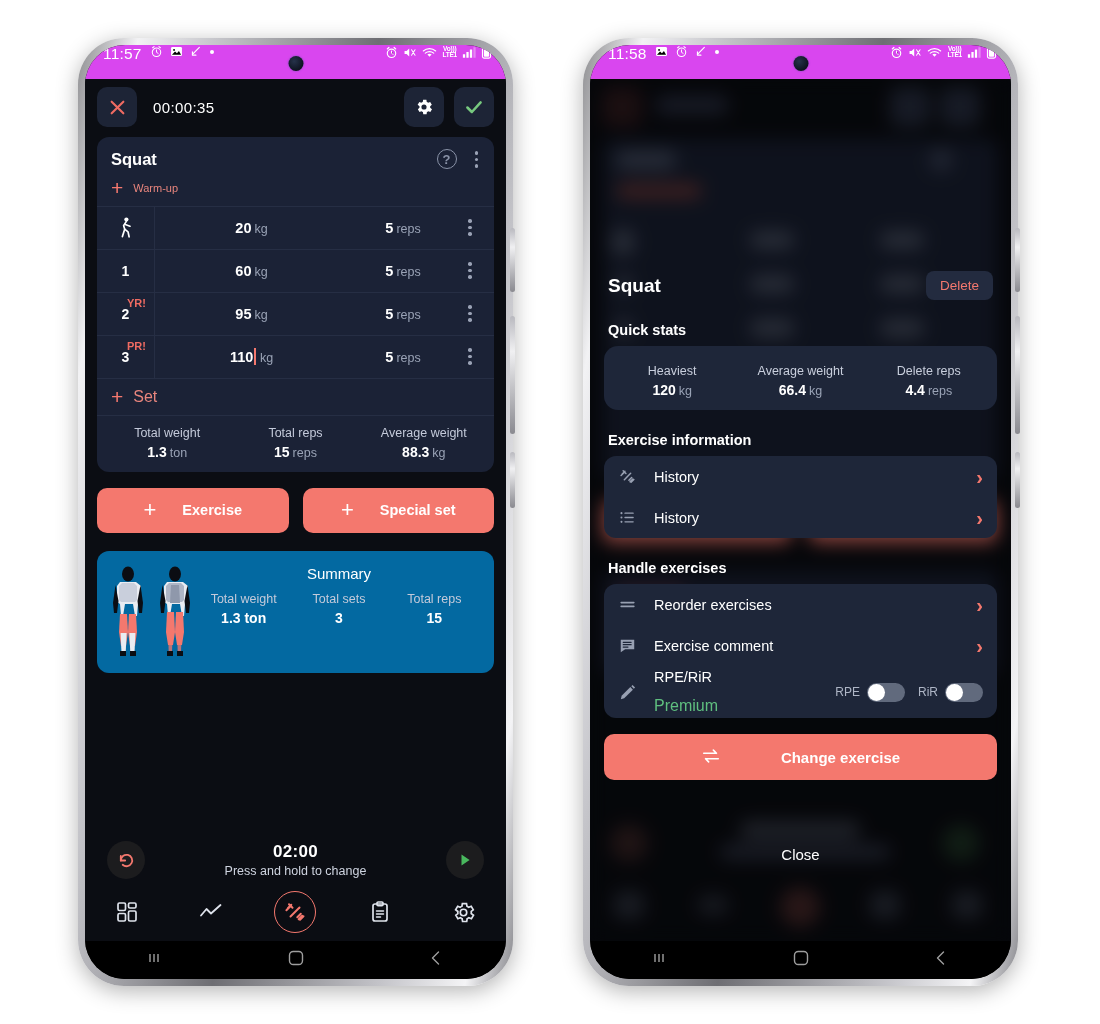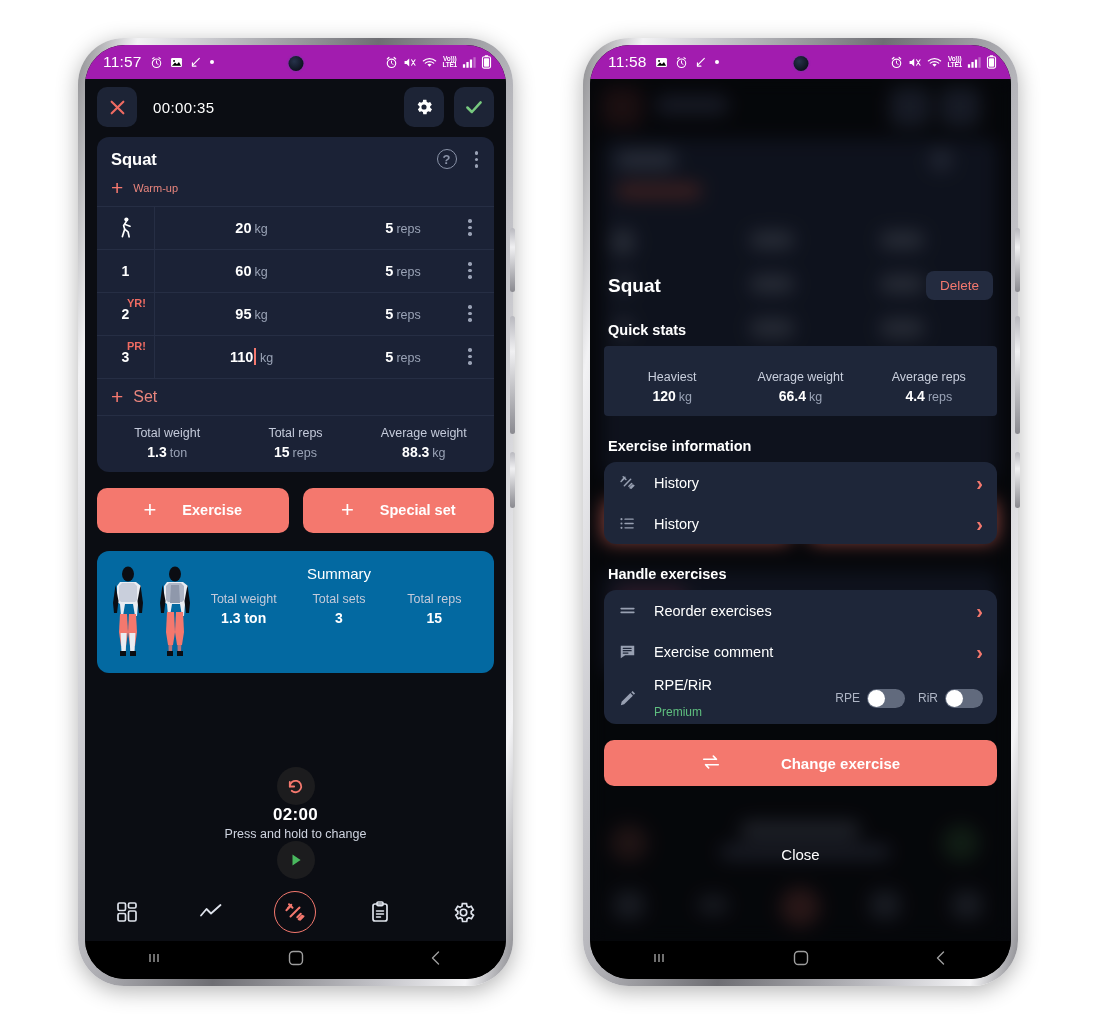--- a/index.html
+++ b/index.html
@@ -44,25 +44,25 @@
   .phone.right .side-btn { left: 432px; }
   .sb1 { top: 190px; height: 64px; }
   .sb2 { top: 278px; height: 118px; }
   .sb3 { top: 414px; height: 56px; }
 
   
   .statusbar {
     position: relative;
     height: 34px;
     display: flex;
-    align-items: center;
+    align-items: flex-start;
     padding: 0 14px 0 18px;
     color: #fff;
     font-size: 15px;
-    background: #a21caf;
+    background: #d946ef;
     z-index: 5;
   }
   .sb-time { font-weight: 500; letter-spacing: .2px; font-size: 15.5px; }
   .sb-left-icons { display: flex; align-items: center; gap: 7px; margin-left: 8px; }
   .sb-right { margin-left: auto; display: flex; align-items: center; gap: 5px; }
   .sb-ico { display: inline-flex; align-items: center; justify-content: center; }
   .sb-dot { width: 4px; height: 4px; border-radius: 50%; background: #fff; display:inline-block; }
   .volte {
     font-size: 6.5px; line-height: 6.5px; font-weight: 700; color: #fff;
     text-align: center; letter-spacing: -.2px;
@@ -195,21 +195,21 @@
   .summary-right { flex: 1; }
   .summary-title { color: #fff; font-size: 15px; text-align: center; margin-bottom: 10px; }
   .summary-stats { display: flex; }
   .sstat { flex: 1; text-align: center; }
   .sstat-label { color: #c4cada; font-size: 12.5px; margin-bottom: 4px; }
   .sstat-val { color: #fff; font-size: 14px; font-weight: 700; }
 
   
   .resttimer {
     position: absolute; left: 0; right: 0; bottom: 62px;
-    display: flex; align-items: center; padding: 0 22px; flex-direction: column;
+    display: flex; align-items: center; padding: 0 22px;
   }
   .round-btn {
     width: 38px; height: 38px; border-radius: 50%;
     background: #1c1c1e; display: flex; align-items: center; justify-content: center;
     flex: none;
   }
   .rest-mid { flex: 1; text-align: center; }
   .rest-time { color: #fff; font-size: 17px; font-weight: 700; letter-spacing: .3px; }
   .rest-hint { color: #cfd4e0; font-size: 12.5px; margin-top: 2px; }
 
@@ -258,33 +258,33 @@
   .delete-btn {
     margin-left: auto;
     background: #232b3f; color: #f4786e;
     font-size: 13.5px; padding: 7px 14px; border-radius: 8px;
   }
   .section-label {
     color: #fff; font-size: 14.5px; font-weight: 700;
     margin: 22px 4px 8px 4px;
   }
   .stats-card {
-    background: #1e2639; border-radius: 4px;
-    display: flex; padding: 24px 4px 12px 4px;
+    background: #1e2639; border-radius: 14px;
+    display: flex; padding: 18px 4px 12px 4px;
   }
   .qs { flex: 1; text-align: center; }
   .qs-label { color: #c9cfdd; font-size: 12.5px; margin-bottom: 4px; }
   .qs-val { color: #fff; font-size: 14px; }
   .list-card { background: #1e2639; border-radius: 12px; overflow: hidden; }
   .list-row {
     display: flex; align-items: center; gap: 16px;
     height: 41px; padding: 0 14px 0 12px;
   }
   .list-row .lr-label { color: #fff; font-size: 14.5px; }
-  .lr-sub { color: #5fbf7f; font-size: 12px; margin-top: 12px; }
+  .lr-sub { color: #5fbf7f; font-size: 16px; margin-top: 12px; }
   .lr-text { display: flex; flex-direction: column; justify-content: center; }
   .chev { margin-left: auto; color: #f4786e; font-size: 20px; font-weight: 700; line-height: 14px; }
   .lr-icon { width: 22px; display: flex; align-items: center; justify-content: center; flex: none; }
   .toggles { margin-left: auto; display: flex; align-items: center; gap: 13px; }
   .tg-wrap { display: flex; align-items: center; gap: 7px; }
   .tg-label { color: #aeb5c5; font-size: 12px; }
   .tg {
     width: 38px; height: 19px; border-radius: 10px; background: #616a7d;
     position: relative;
   }
@@ -796,21 +796,21 @@
         <div class="stats-card">
           <div class="qs">
             <div class="qs-label">Heaviest</div>
             <div class="qs-val"><span class="valnum">120</span><span class="unit">kg</span></div>
           </div>
           <div class="qs">
             <div class="qs-label">Average weight</div>
             <div class="qs-val"><span class="valnum">66.4</span><span class="unit">kg</span></div>
           </div>
           <div class="qs">
-            <div class="qs-label">Average reps</div>
+            <div class="qs-label">Delete reps</div>
             <div class="qs-val"><span class="valnum">4.4</span><span class="unit">reps</span></div>
           </div>
         </div>
 
         <div class="section-label">Exercise information</div>
 
         <div class="list-card">
           <div class="list-row">
             <span class="lr-icon">
               <svg width="19" height="19" viewBox="0 0 24 24">

